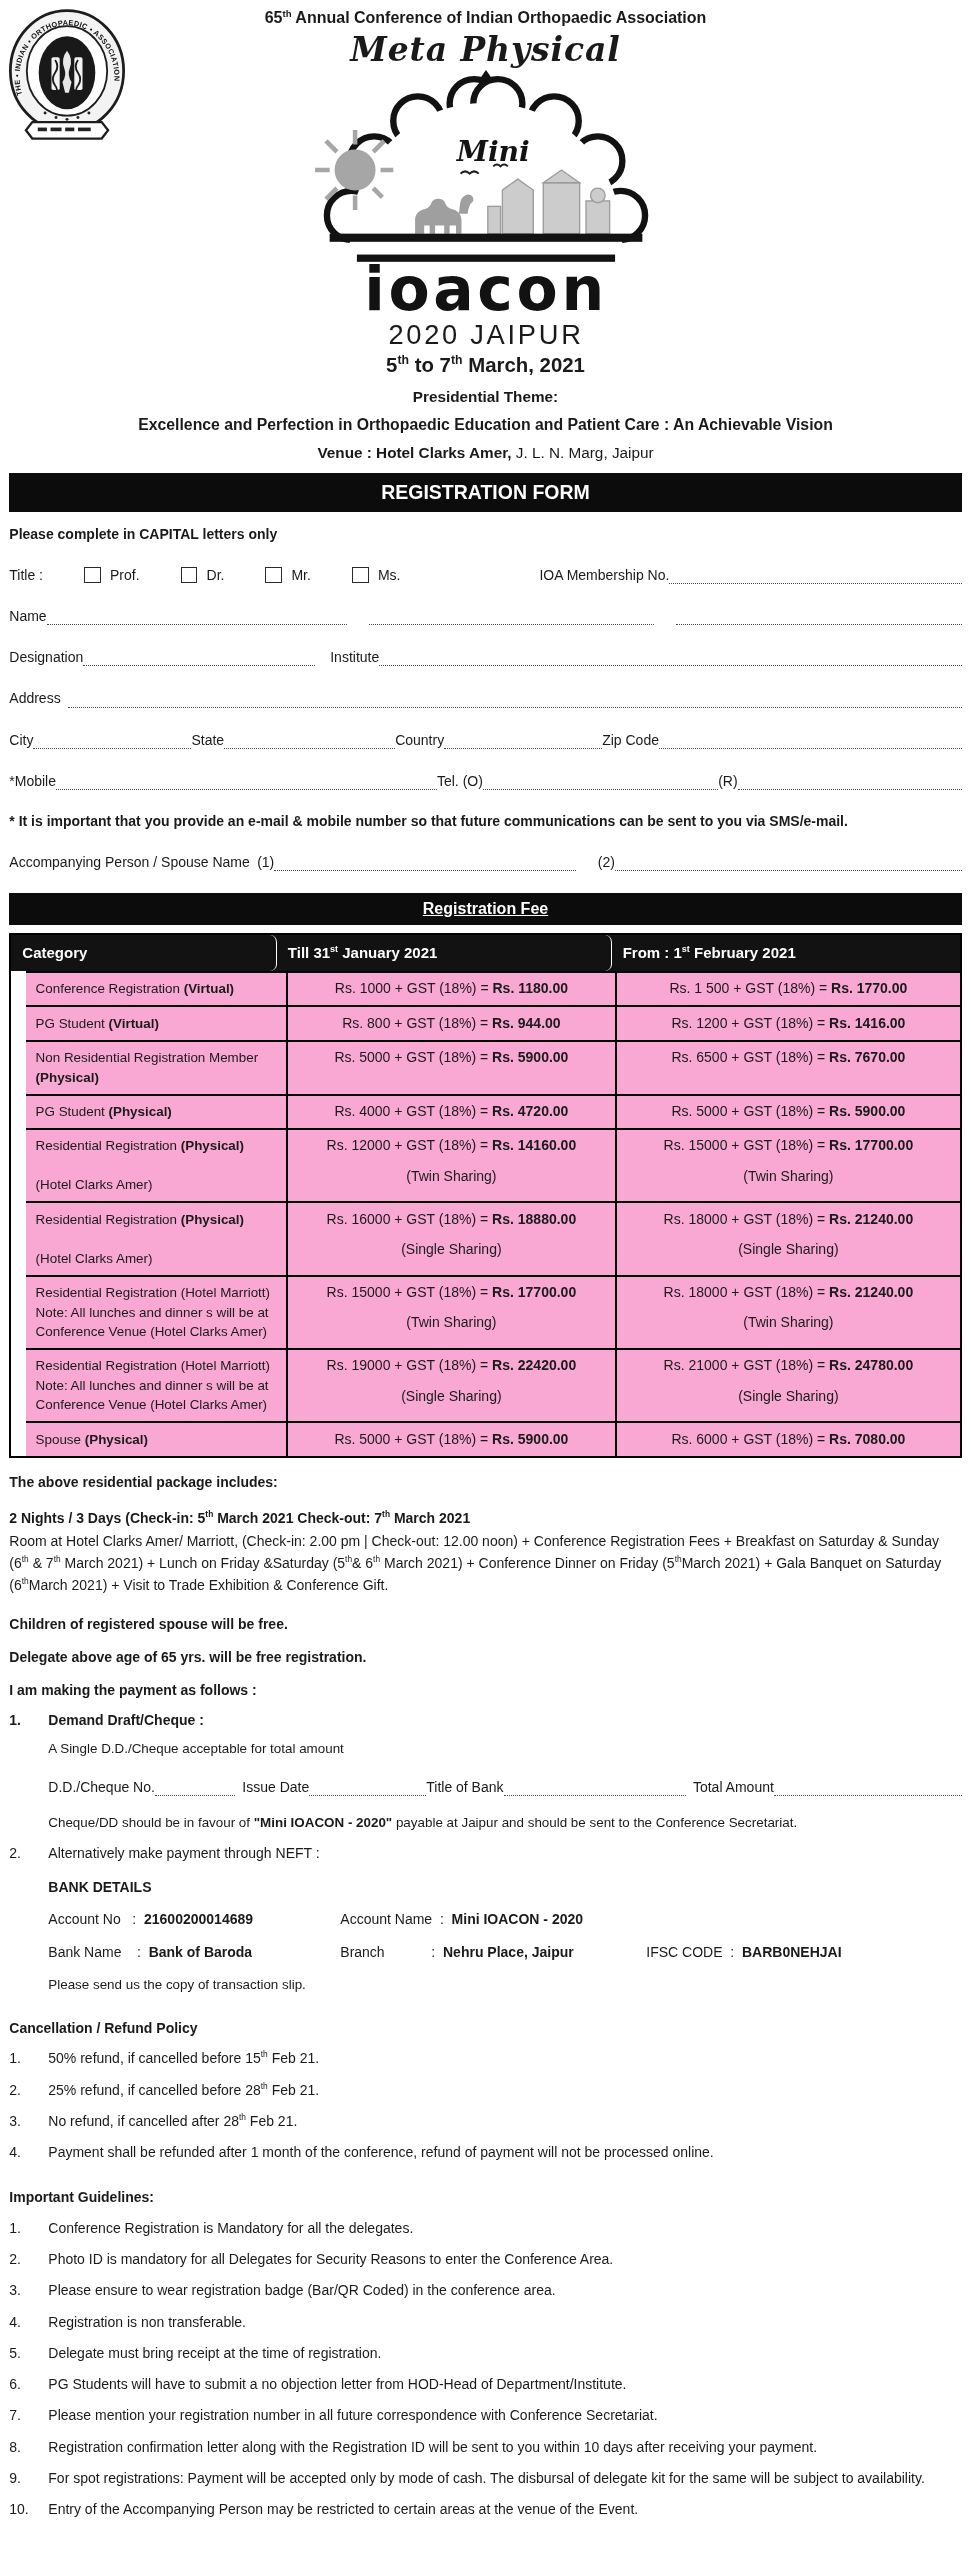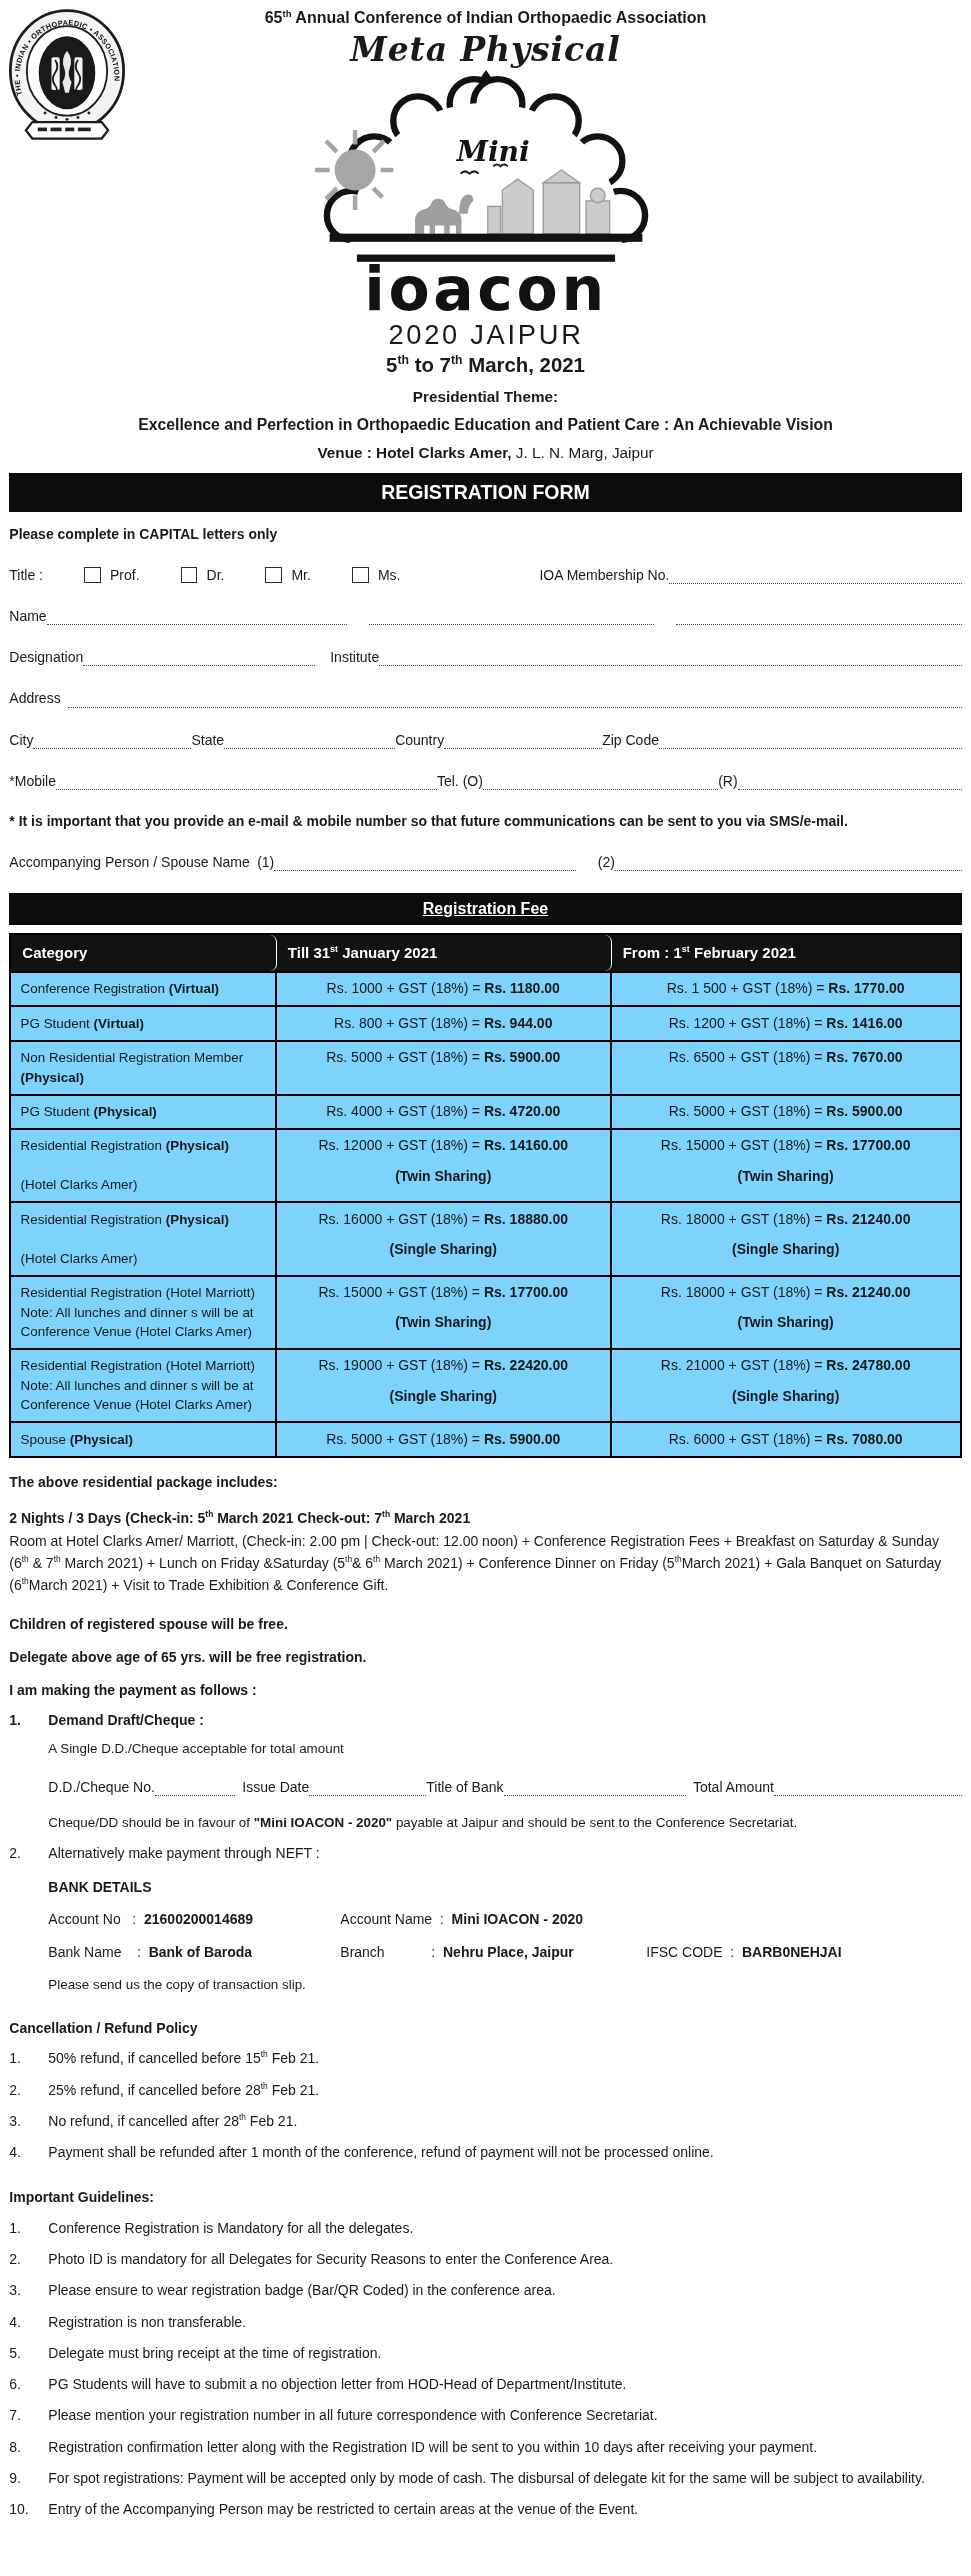--- a/index.html
+++ b/index.html
@@ -45,26 +45,26 @@
   .cbgroup:first-of-type { margin-left: 48px; }
   .checkbox { width: 16.7px; height: 16.7px; border: 1.9px solid #2a2a2a; background: #fff; margin-right: 9.3px; flex: 0 0 auto; }
   .note { font-weight: bold; font-size: 14px; margin-top: 22px; }
 
   
   .ftable { border: 2.8px solid #000; margin-top: 7.4px; }
   .thead { display: flex; background: #121212; color: #fff; font-weight: bold; font-size: 15px; }
   .th { padding: 8.3px 11px; }
   .thead .th:not(:last-child) { border-right: 1.9px solid #fff; border-radius: 7px; }
   .c1 { width: 28%; } .c2 { width: 35.3%; } .c3 { width: 36.7%; }
-  .tr { display: flex; border-top: 2.8px solid #000; background: #7dd3fc; }
+  .tr { display: flex; border-top: 2.8px solid #000; background: #f9a8d4; margin-left: 15px; }
   .td { padding: 6.5px 9.3px; }
   .tr .td:not(:last-child) { border-right: 2.8px solid #000; }
   .td.cat { font-size: 13.4px; line-height: 1.45; }
   .td.fee { text-align: center; font-size: 14px; }
-  .share { font-weight: bold; margin-top: 12px; }
+  .share { font-weight: normal; margin-top: 12px; }
   .share:empty { display: none; }
 
   
   .sec-b { font-weight: bold; font-size: 14px; }
   .mt10 { margin-top: 9.3px; } .mt16 { margin-top: 15px; } .mt20 { margin-top: 18.5px; }
   .mt24 { margin-top: 22px; } .mt28 { margin-top: 26px; }
   .para { font-size: 14px; line-height: 1.55; margin-top: 3.7px; }
   .numrow { display: flex; margin-top: 11px; font-size: 14px; line-height: 1.45; }
   .numrow .num { flex: 0 0 39px; }
   .numrow .ntext { flex: 1 1 auto; }

